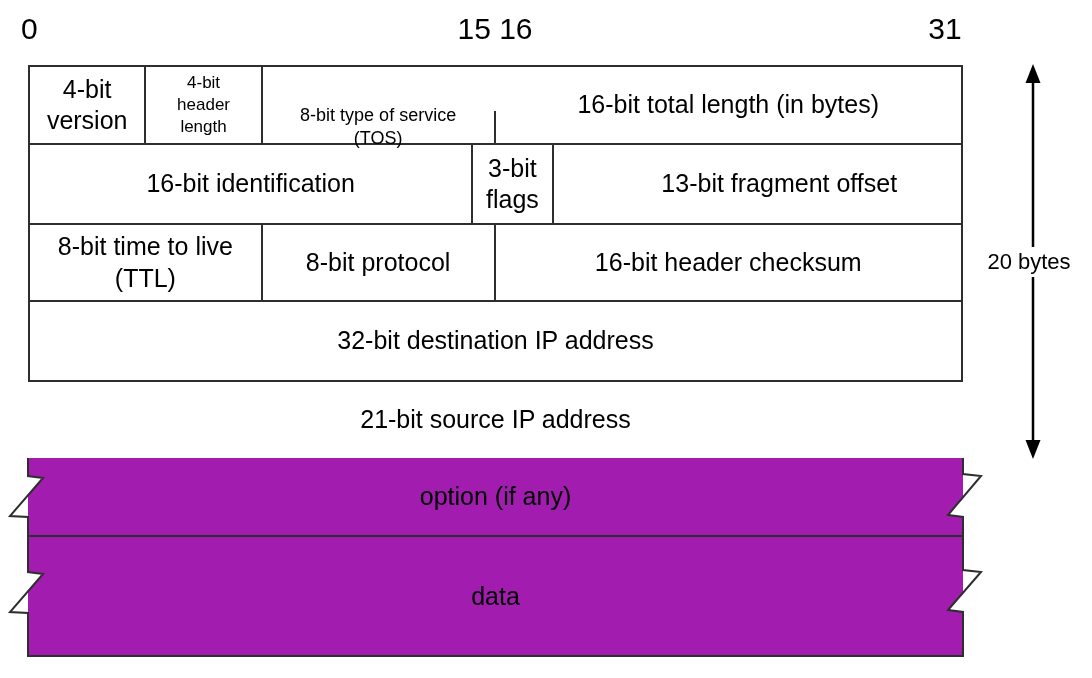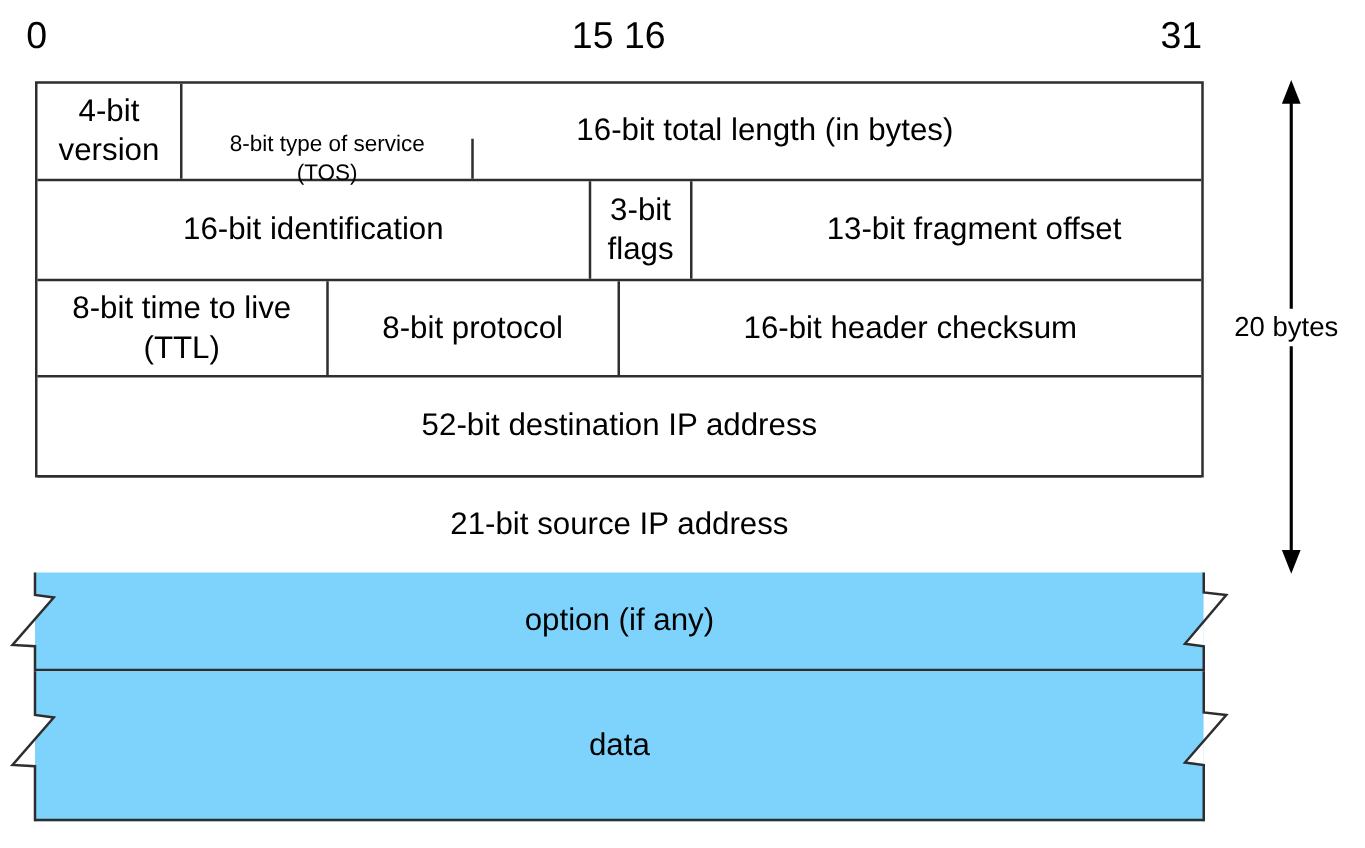--- a/index.html
+++ b/index.html
@@ -34,21 +34,21 @@
   .cell.br { border-right:2px solid var(--line); }
   .w125 { width:12.5%; } .w25 { width:25%; } .w50 { width:50%; }
   .w9 { width:9%; } .w41 { width:41%;margin-left:44px; } .w100 { width:100%; }
   .small  { font-size:17px; line-height:1.3; }
   .small span { display:inline-block; max-width:64px; }
   .medium { font-size:18px; line-height:1.3;margin-top:44px; }
   .medium span { display:inline-block; max-width:205px; }
 
   .var-row {
     position:absolute; left:28px; width:935px; box-sizing:border-box;
-    border-bottom:2px solid var(--line); background:#7dd3fc;
+    border-bottom:2px solid var(--line); background:#a21caf;
     display:flex; align-items:center; justify-content:center;
     font-size:25px;
   }
   .option-row { top:458px; height:79px; }
   .data-row   { top:537px; height:120px; }
 
   .overlay { position:absolute; left:0; top:0; width:1092px; height:678px; pointer-events:none; }
 
   .bytes-label {
     position:absolute; left:1029px; top:262px; transform:translate(-50%,-50%);
@@ -58,37 +58,40 @@
 </head>
 <body>
 
 <div class="bit-label left">0</div>
 <div class="bit-label mid">15 16</div>
 <div class="bit-label right">31</div>
 
 <div class="grid">
   <div class="row r1 bb">
     <div class="cell w125 br">4-bit version</div>
+    <div class="cell w125 br small">
+        <span>4-bit header length</span>
+      </div>
     <div class="cell w25 br medium">
         <span>8-bit type of service (TOS)</span>
       </div>
     <div class="cell w50">16-bit total length (in bytes)</div>
   </div>
   <div class="row r2 bb">
     <div class="cell w50 br">16-bit identification</div>
     <div class="cell w9 br">3-bit flags</div>
     <div class="cell w41">13-bit fragment offset</div>
   </div>
   <div class="row r3 bb">
     <div class="cell w25 br">8-bit time to live (TTL)</div>
     <div class="cell w25 br">8-bit protocol</div>
     <div class="cell w50">16-bit header checksum</div>
   </div>
   <div class="row r4 bb">
-    <div class="cell w100">52-bit destination IP address</div>
+    <div class="cell w100">32-bit destination IP address</div>
   </div>
   <div class="row r5">
     <div class="cell w100">21-bit source IP address</div>
   </div>
 </div>
 
 <div class="var-row option-row">option (if any)</div>
 <div class="var-row data-row">data</div>
 
 <svg class="overlay" viewBox="0 0 1092 678" xmlns="http://www.w3.org/2000/svg">

